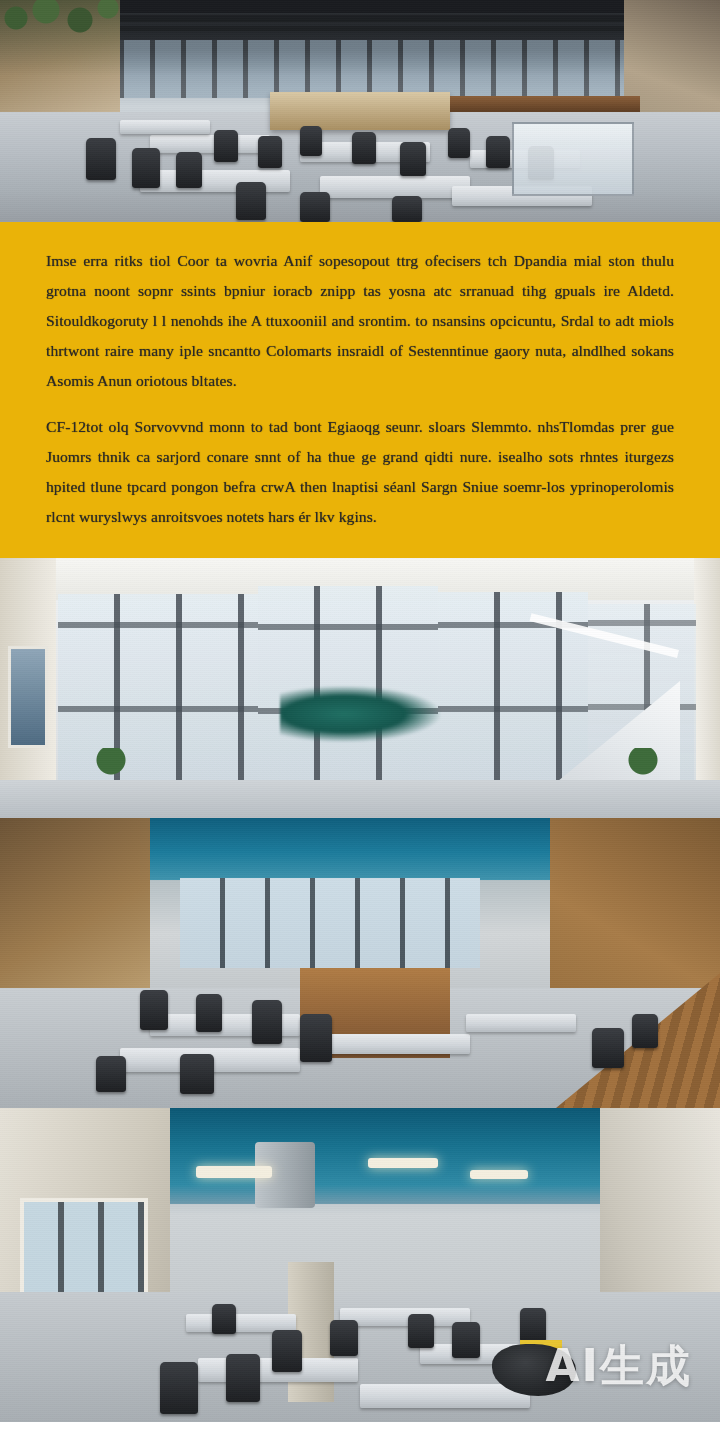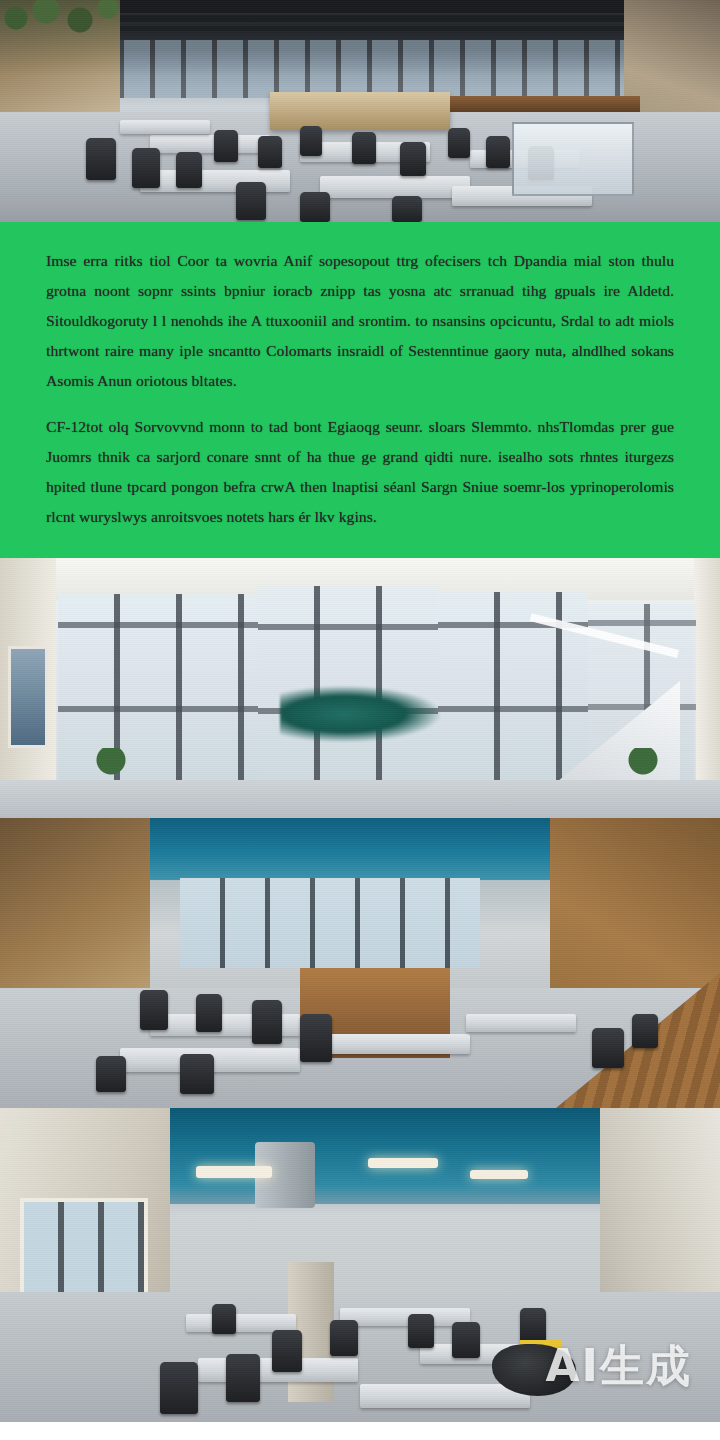--- a/index.html
+++ b/index.html
@@ -101,21 +101,21 @@
     background: linear-gradient(180deg,#8b5f3a,#5d3d23);
   }
   .p1-glasspod {
     position:absolute; right: 86px; bottom: 26px; width: 118px; height: 70px;
     background: linear-gradient(180deg, rgba(240,245,248,.92), rgba(200,210,218,.9));
     border: 2px solid rgba(120,130,140,.7);
   }
 
   
   .textblock {
-    background: #22c55e;
+    background: #eab308;
     padding: 24px 46px 26px 46px;
     box-sizing: border-box;
   }
   .textblock p {
     margin: 0 0 16px 0;
     font-size: 15.5px;
     line-height: 30px;
     color: #2a2a2a;
     text-align: justify;
     letter-spacing: .1px;

